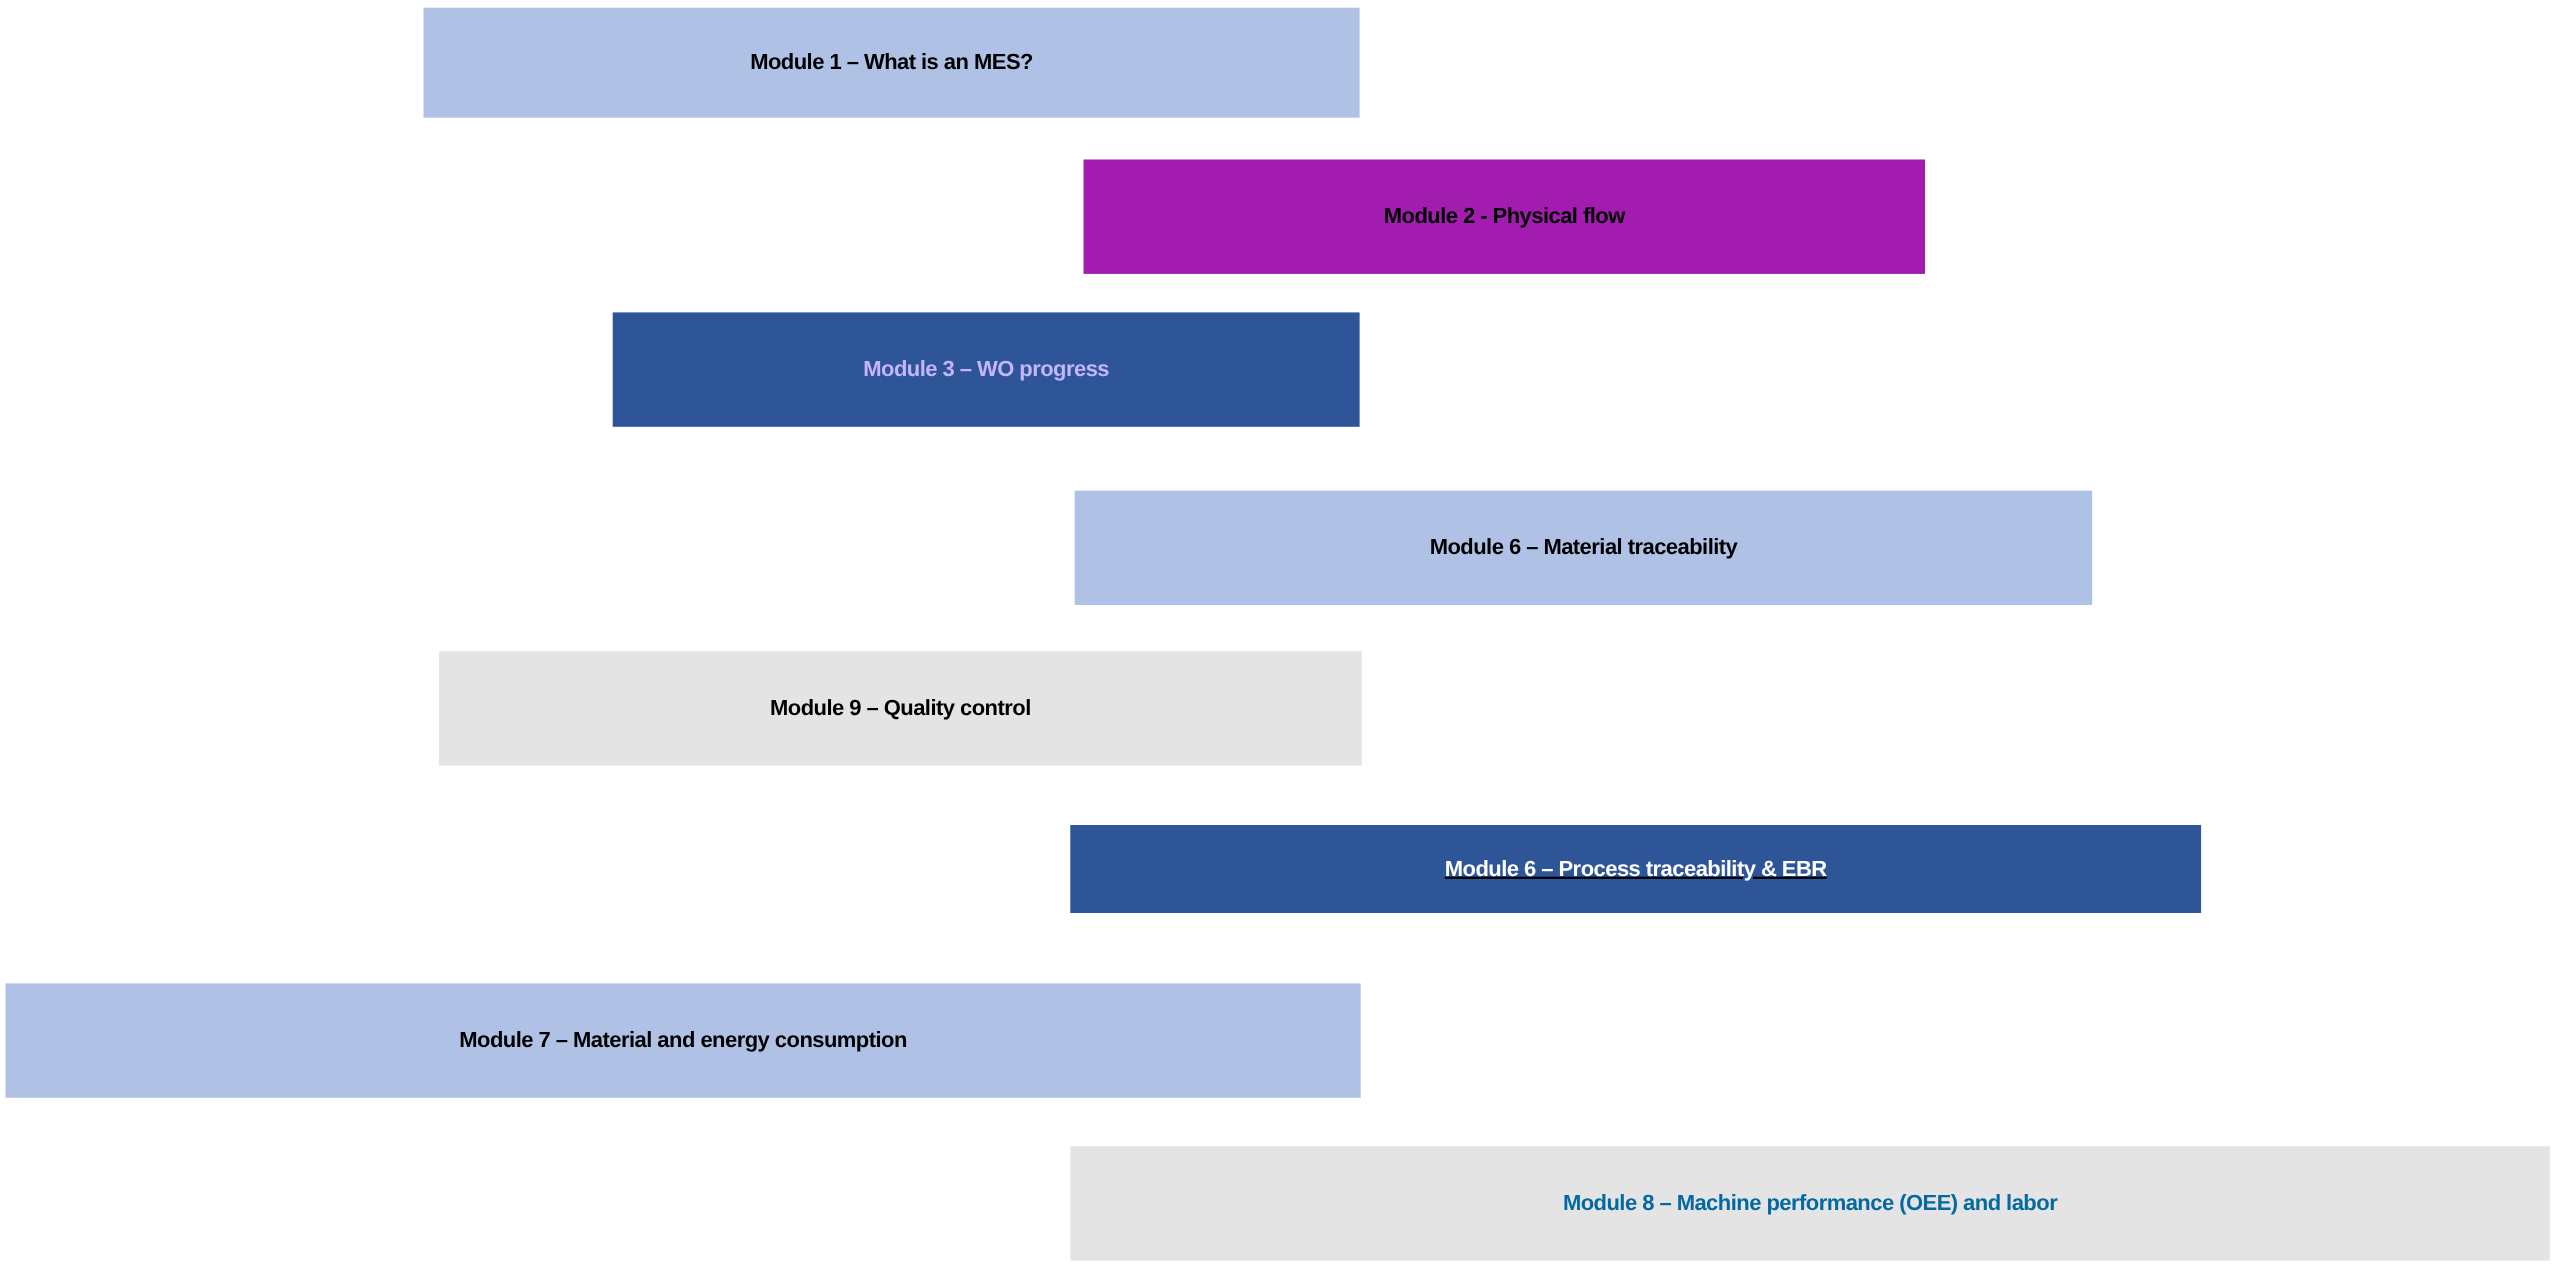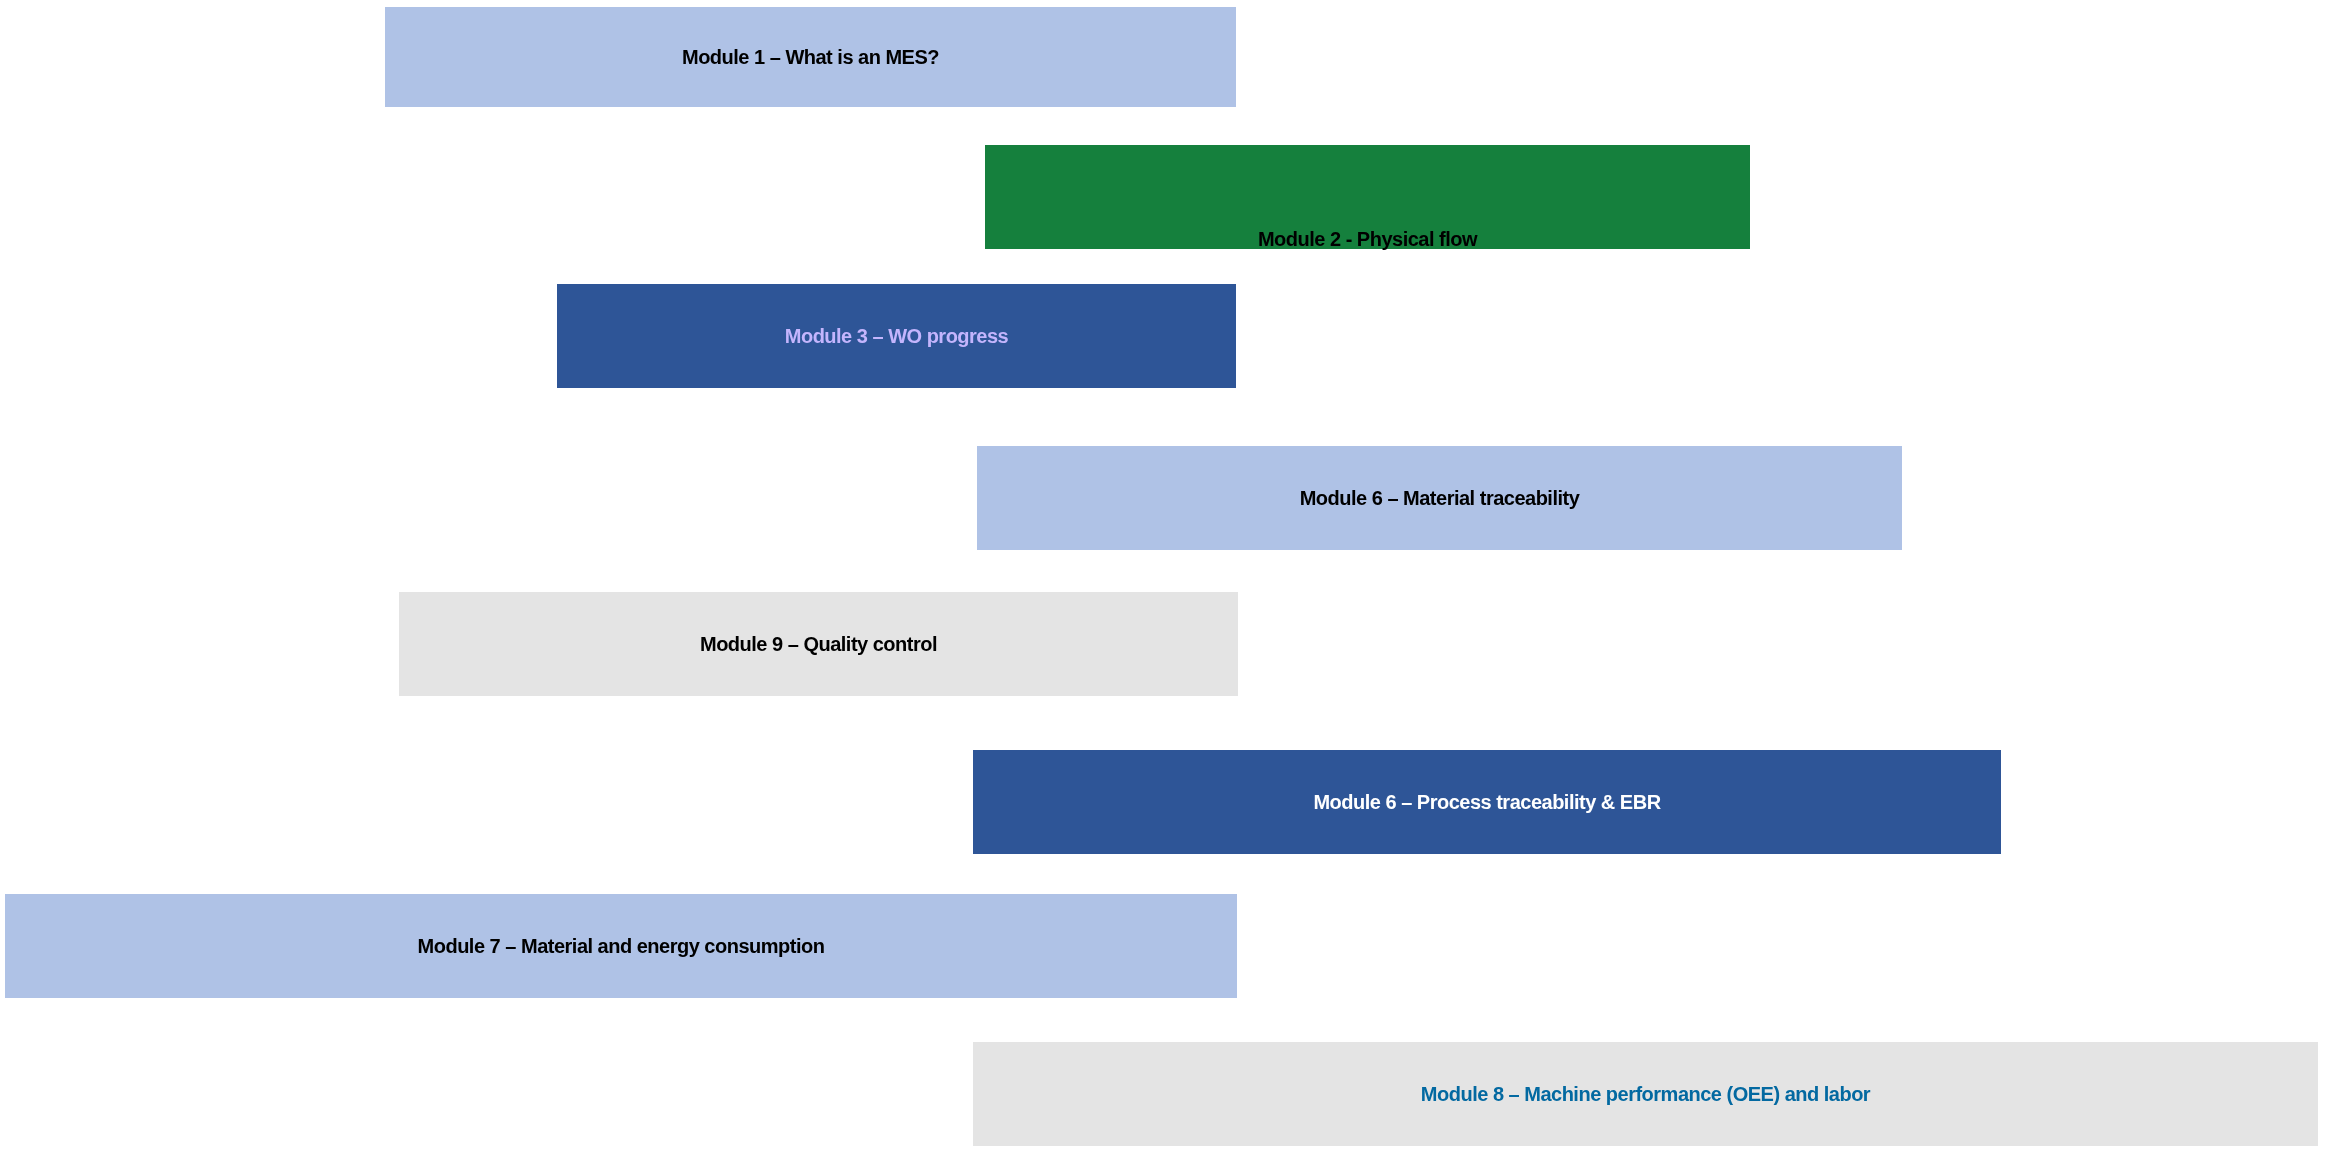--- a/index.html
+++ b/index.html
@@ -39,36 +39,36 @@
   .bar-1 { left: 385px;  top: 7px;    width: 851px;  height: 100px; }
   
   .bar-2 { left: 985px;  top: 145px;  width: 765px;  height: 104px; }
   
   .bar-3 { left: 557px;  top: 284px;  width: 679px;  height: 104px; }
   
   .bar-4 { left: 977px;  top: 446px;  width: 925px;  height: 104px; }
   
   .bar-5 { left: 399px;  top: 592px;  width: 839px;  height: 104px; }
   
-  .bar-6 { left: 973px;  top: 750px;  width: 1028px; height: 104px; }
+  .bar-6 { left: 973px;  top: 750px;  width: 1028px; height: 80px; text-decoration: underline; }
   
   .bar-7 { left: 5px;    top: 894px;  width: 1232px; height: 104px; }
   
   .bar-8 { left: 973px;  top: 1042px; width: 1345px; height: 104px; }
 </style>
 </head>
 <body style="background: rgb(255, 255, 255);">
 
 <div id="slide" style="background: rgb(255, 255, 255); padding-left: 42px;">
 
   <div class="module-bar bar-1" style="background: rgb(175, 194, 230);">
     <span class="module-label" style="color: rgb(0, 0, 0); font-size: 20px;">Module 1 – What is an MES?</span>
   </div>
 
-  <div class="module-bar bar-2" style="background: #15803d; align-items: flex-end;">
+  <div class="module-bar bar-2" style="background: #a21caf;">
     <span class="module-label" style="color: rgb(0, 0, 0); font-size: 20px;">Module 2 - Physical flow</span>
   </div>
 
   <div class="module-bar bar-3" style="background: rgb(46, 85, 151);">
     <span class="module-label" style="color: #c4b5fd; font-size: 20px;">Module 3 – WO progress</span>
   </div>
 
   <div class="module-bar bar-4" style="background: rgb(175, 194, 230);">
     <span class="module-label" style="color: rgb(0, 0, 0); font-size: 20px;">Module 6 – Material traceability</span>
   </div>

